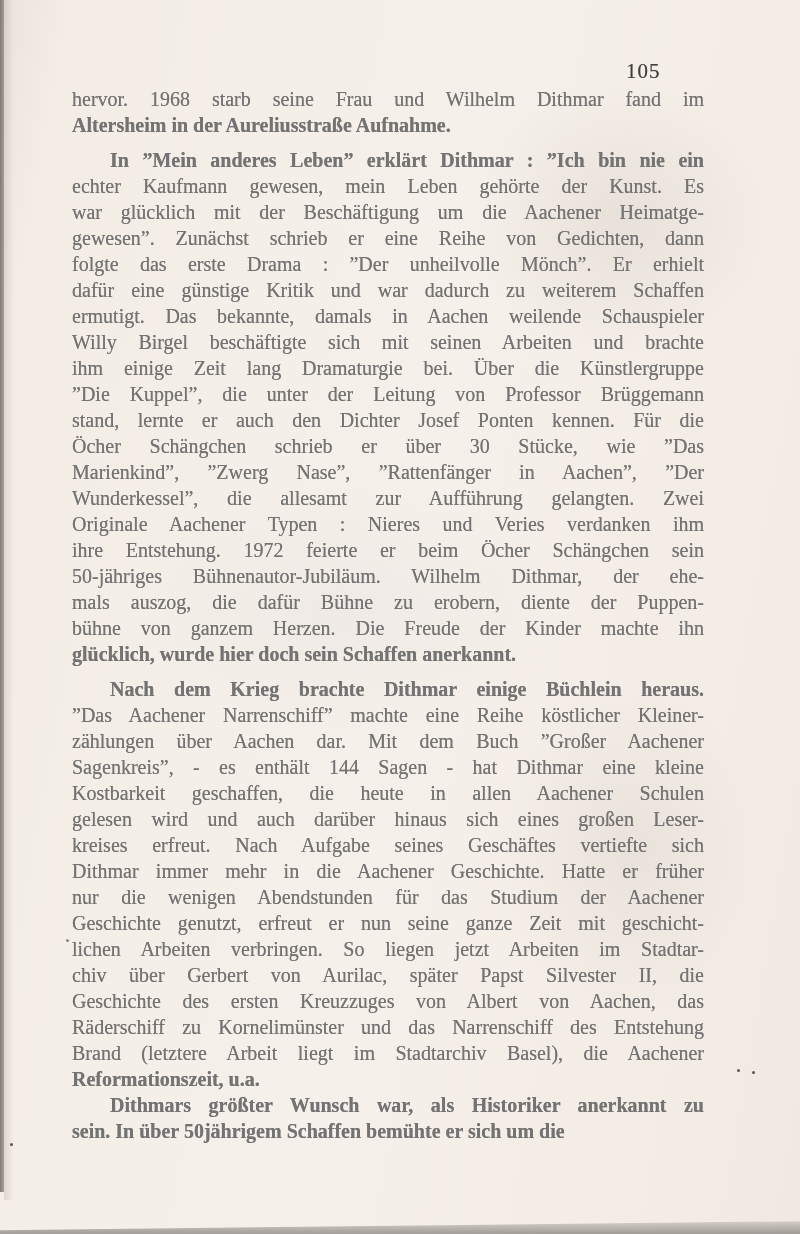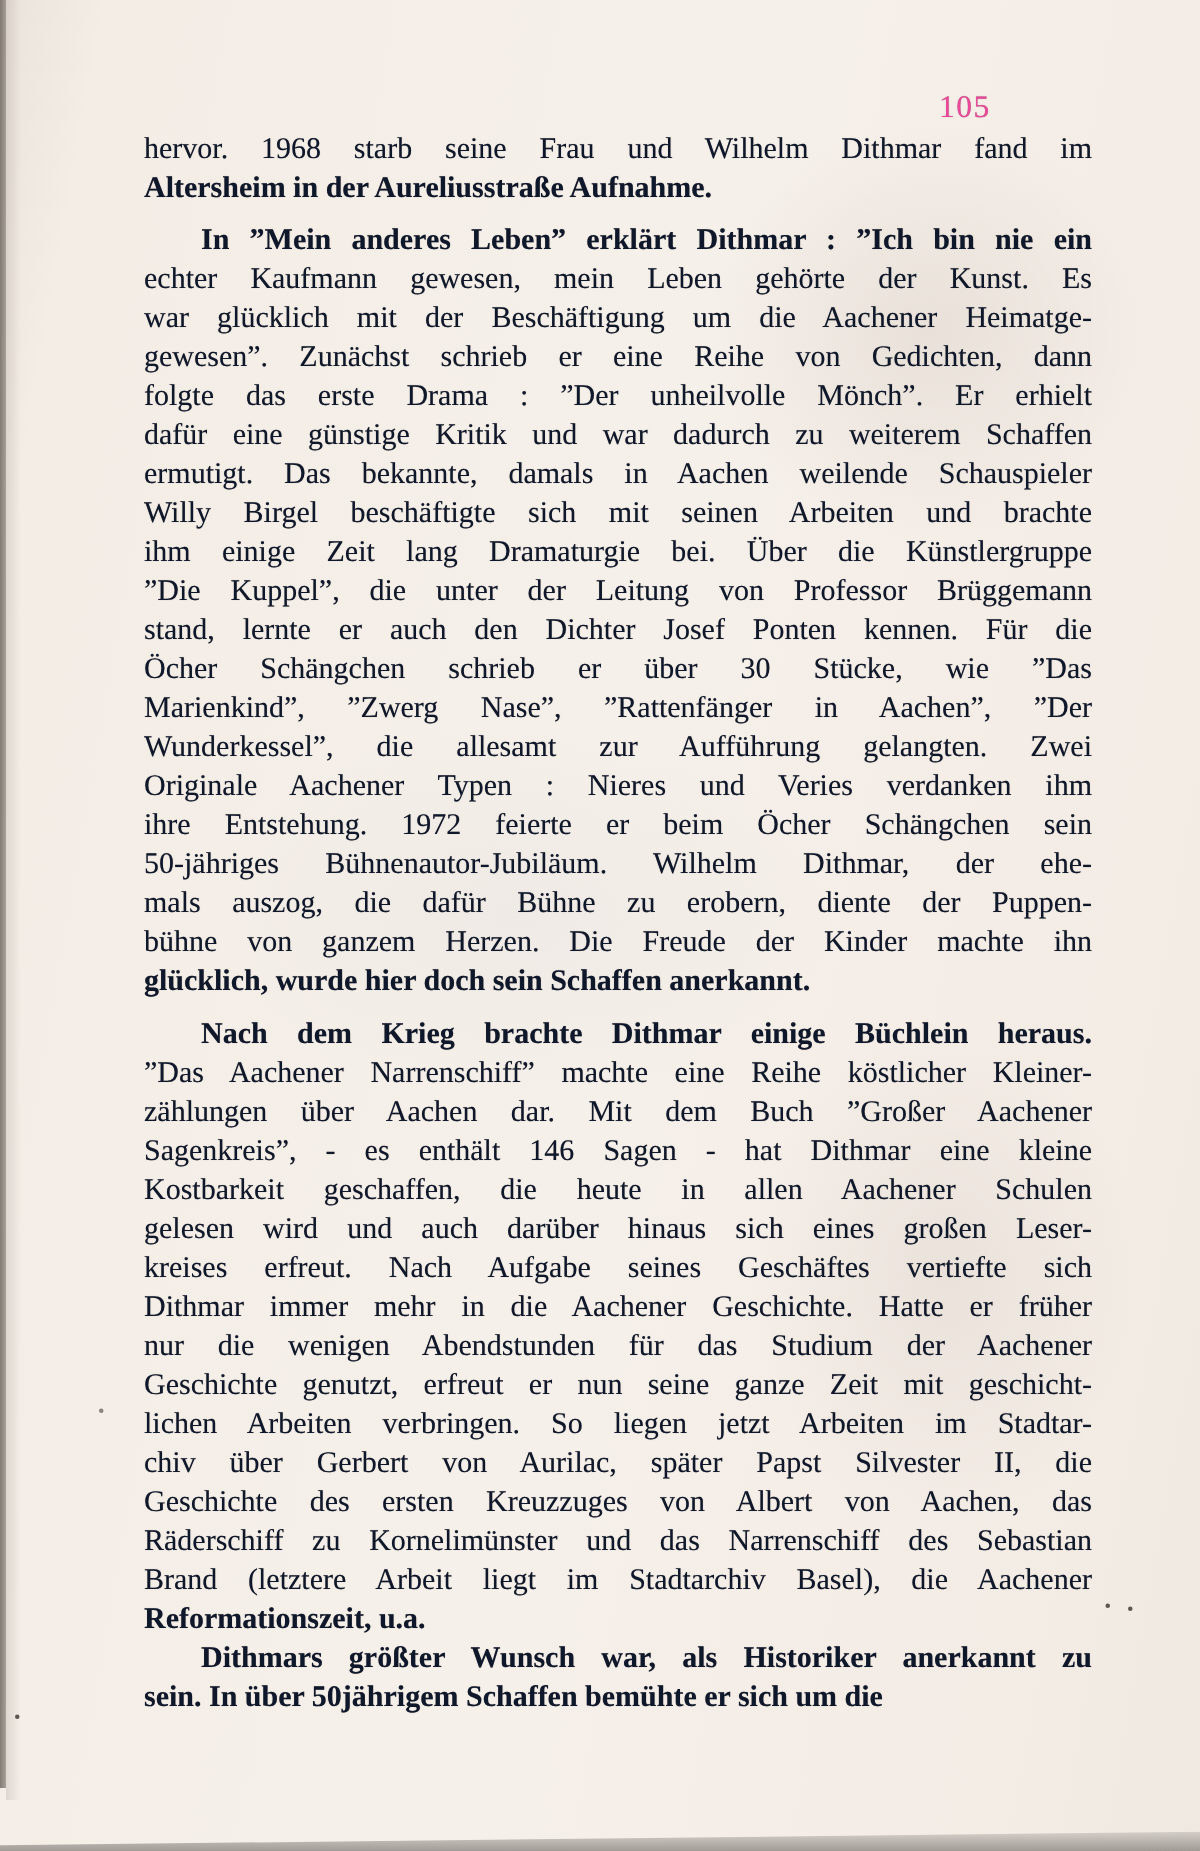--- a/index.html
+++ b/index.html
@@ -37,26 +37,26 @@
 
   .speck { position:absolute; background:#5c564f; border-radius:50%; }
   .speck.s1 { left:737px; top:1069px; width:3px; height:3px; }
   .speck.s2 { left:752px; top:1071px; width:3px; height:3px; }
   .speck.s3 { left:10px;  top:1143px; width:3px; height:3px; }
   .speck.s4 { left:66px;  top:939px;  width:3px; height:3px; opacity:.7; }
 
   
   .page-number {
     position:absolute; left:626px; top:59px;
-    font-size:21px; color:#ec4899; letter-spacing:1px;
+    font-size:21px; color:#404040; letter-spacing:1px;
     text-shadow:0 0 .5px rgba(47,43,39,.55);
   }
   .text-block {
-    position:absolute; left:96px; top:86px; width:632px;
-    color:#0f172a; font-size:20px; line-height:26px;
+    position:absolute; left:72px; top:86px; width:632px;
+    color:#737373; font-size:20px; line-height:26px;
     text-shadow:0 0 .5px rgba(47,43,39,.5);
   }
   .paragraph.gap { margin-top:9px; }
   .line { text-align:justify; text-align-last:justify; }
   .line.last { text-align-last:left;font-weight:bold; }
   .line.indent { padding-left:38px;font-weight:bold; }
 </style>
 </head>
 <body>
 
@@ -91,31 +91,31 @@
         <div class="line">ihre Entstehung. 1972 feierte er beim Öcher Schängchen sein</div>
         <div class="line">50-jähriges Bühnenautor-Jubiläum. Wilhelm Dithmar, der ehe-</div>
         <div class="line">mals auszog, die dafür Bühne zu erobern, diente der Puppen-</div>
         <div class="line">bühne von ganzem Herzen. Die Freude der Kinder machte ihn</div>
         <div class="line last">glücklich, wurde hier doch sein Schaffen anerkannt.</div>
       </div>
       <div class="paragraph gap">
         <div class="line indent">Nach dem Krieg brachte Dithmar einige Büchlein heraus.</div>
         <div class="line">”Das Aachener Narrenschiff” machte eine Reihe köstlicher Kleiner-</div>
         <div class="line">zählungen über Aachen dar. Mit dem Buch ”Großer Aachener</div>
-        <div class="line">Sagenkreis”, - es enthält 146 Sagen - hat Dithmar eine kleine</div>
+        <div class="line">Sagenkreis”, - es enthält 144 Sagen - hat Dithmar eine kleine</div>
         <div class="line">Kostbarkeit geschaffen, die heute in allen Aachener Schulen</div>
         <div class="line">gelesen wird und auch darüber hinaus sich eines großen Leser-</div>
         <div class="line">kreises erfreut. Nach Aufgabe seines Geschäftes vertiefte sich</div>
         <div class="line">Dithmar immer mehr in die Aachener Geschichte. Hatte er früher</div>
         <div class="line">nur die wenigen Abendstunden für das Studium der Aachener</div>
         <div class="line">Geschichte genutzt, erfreut er nun seine ganze Zeit mit geschicht-</div>
         <div class="line">lichen Arbeiten verbringen. So liegen jetzt Arbeiten im Stadtar-</div>
         <div class="line">chiv über Gerbert von Aurilac, später Papst Silvester II, die</div>
         <div class="line">Geschichte des ersten Kreuzzuges von Albert von Aachen, das</div>
-        <div class="line">Räderschiff zu Kornelimünster und das Narrenschiff des Sebastian</div>
+        <div class="line">Räderschiff zu Kornelimünster und das Narrenschiff des Entstehung</div>
         <div class="line">Brand (letztere Arbeit liegt im Stadtarchiv Basel), die Aachener</div>
         <div class="line last">Reformationszeit, u.a.</div>
       </div>
       <div class="paragraph">
         <div class="line indent">Dithmars größter Wunsch war, als Historiker anerkannt zu</div>
         <div class="line last">sein. In über 50jährigem Schaffen bemühte er sich um die</div>
       </div>
     </div>
 
   <div class="left-edge"></div>

